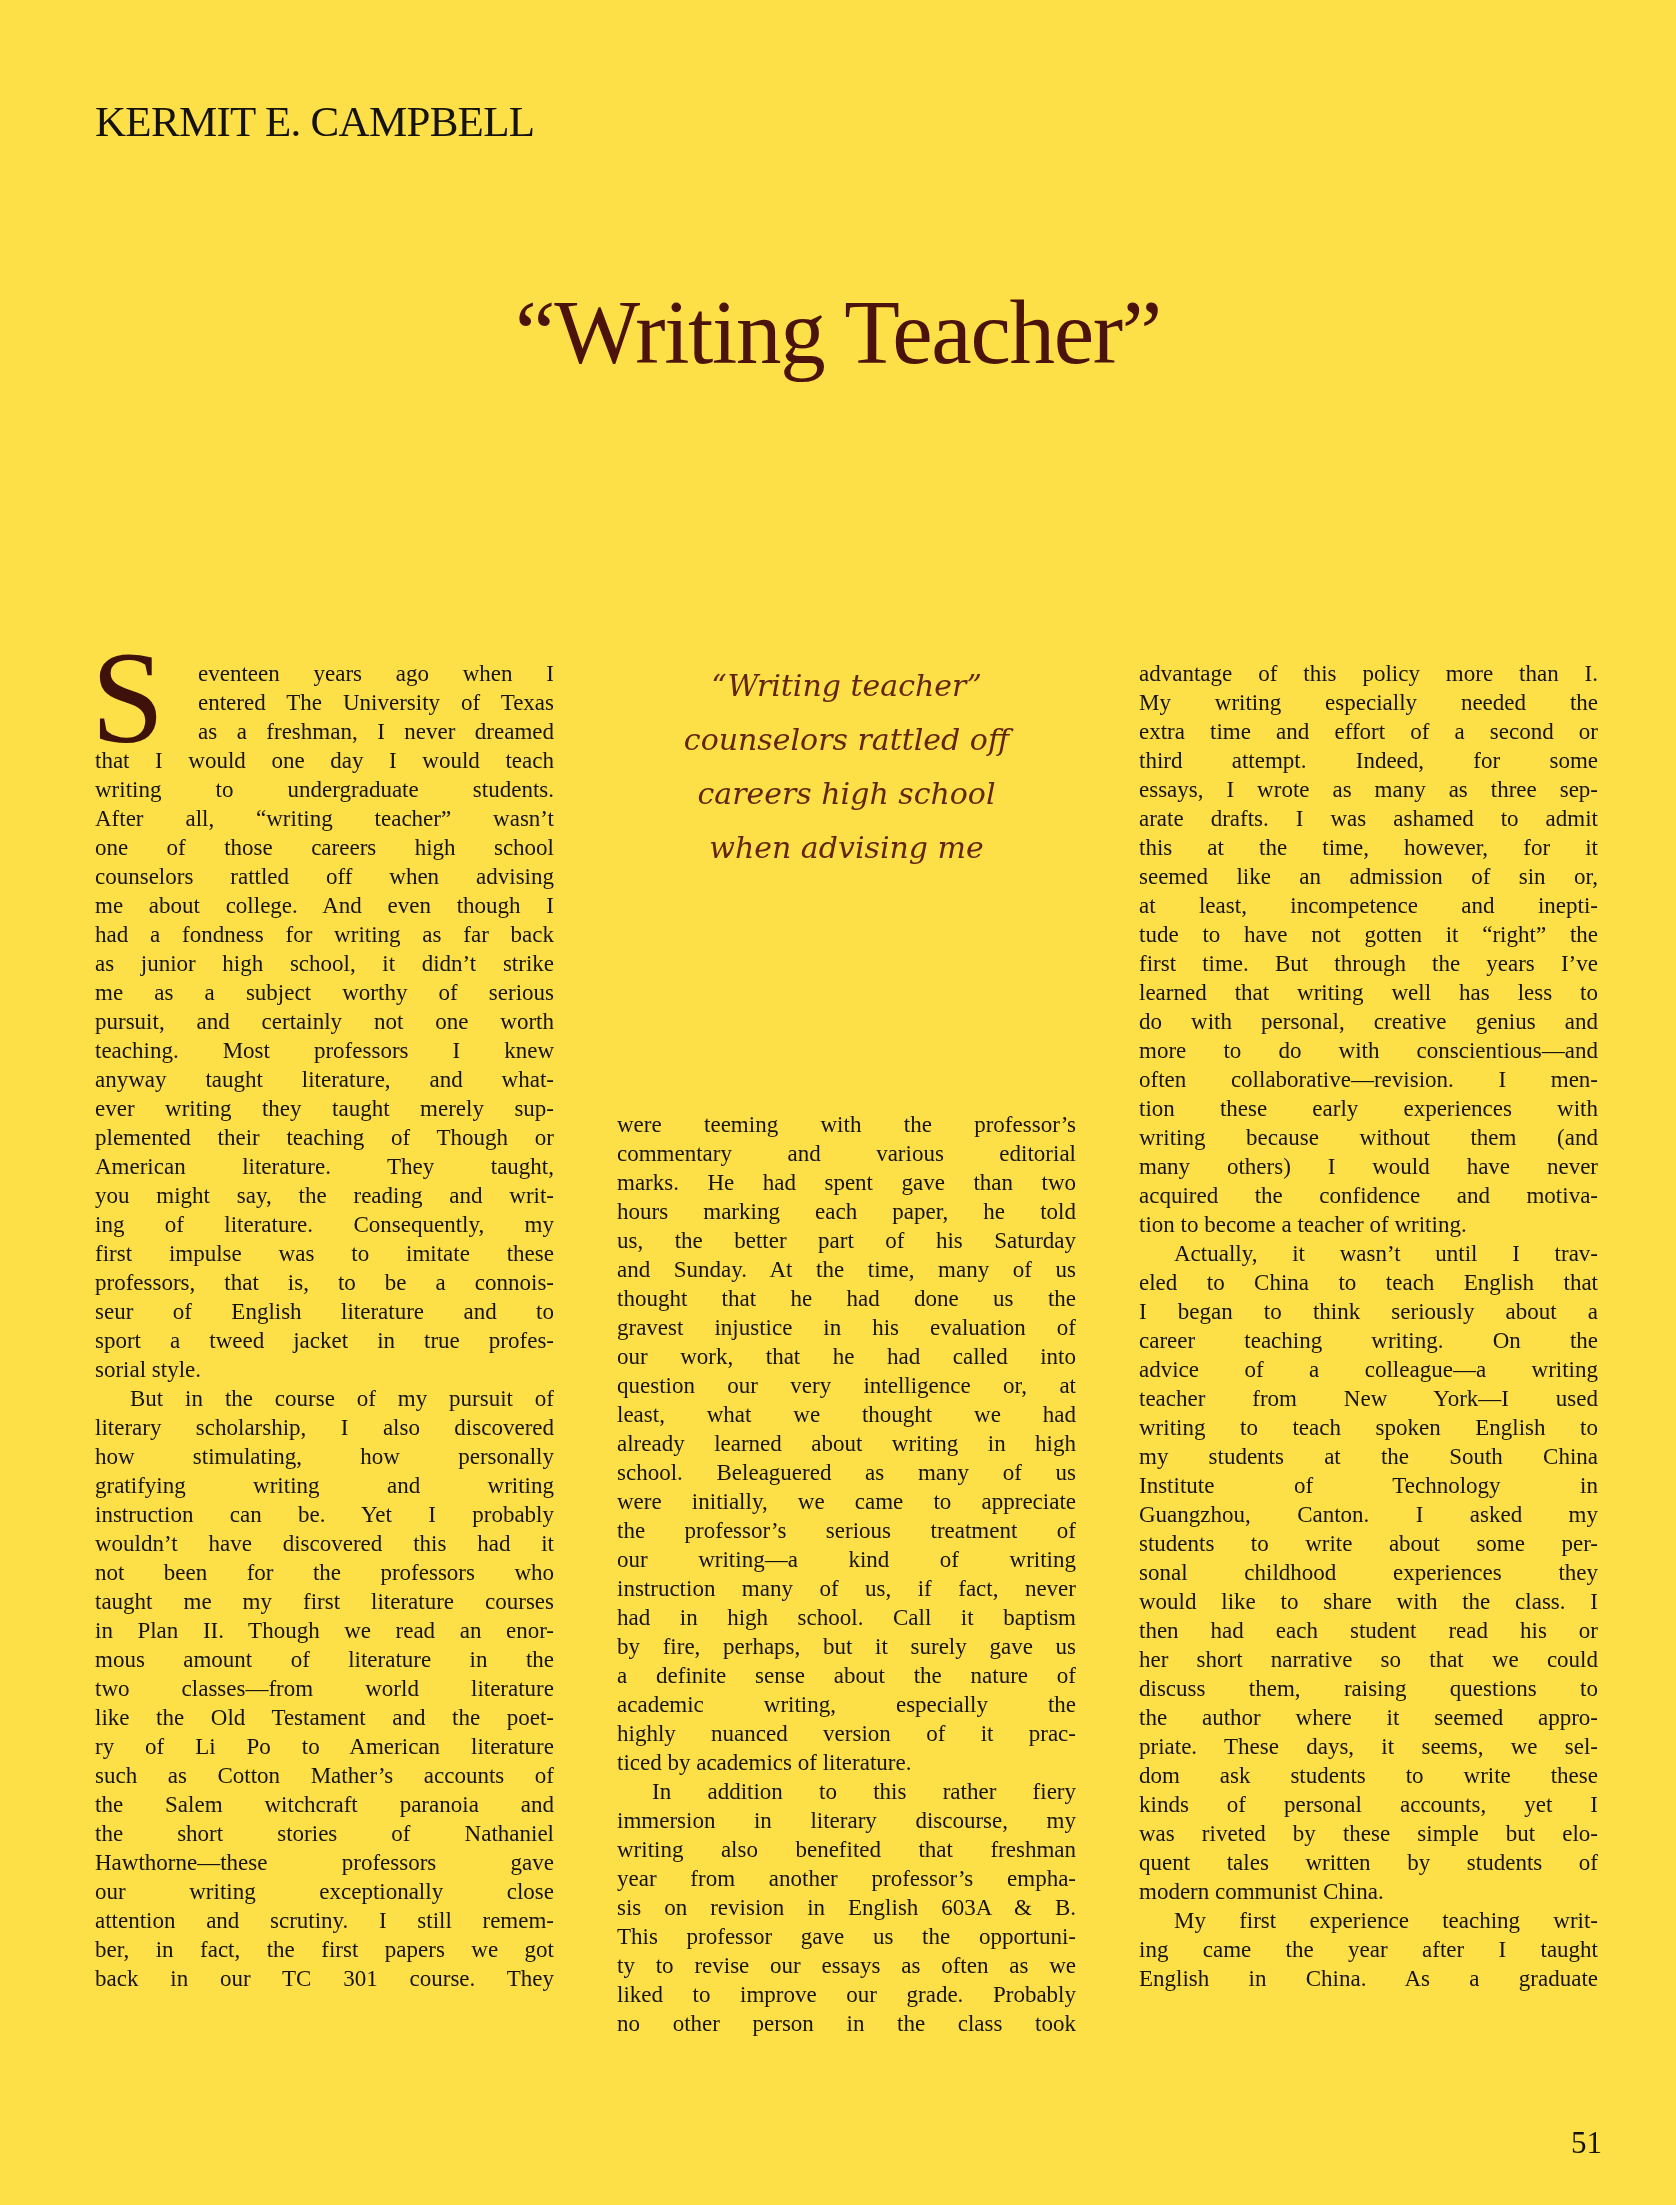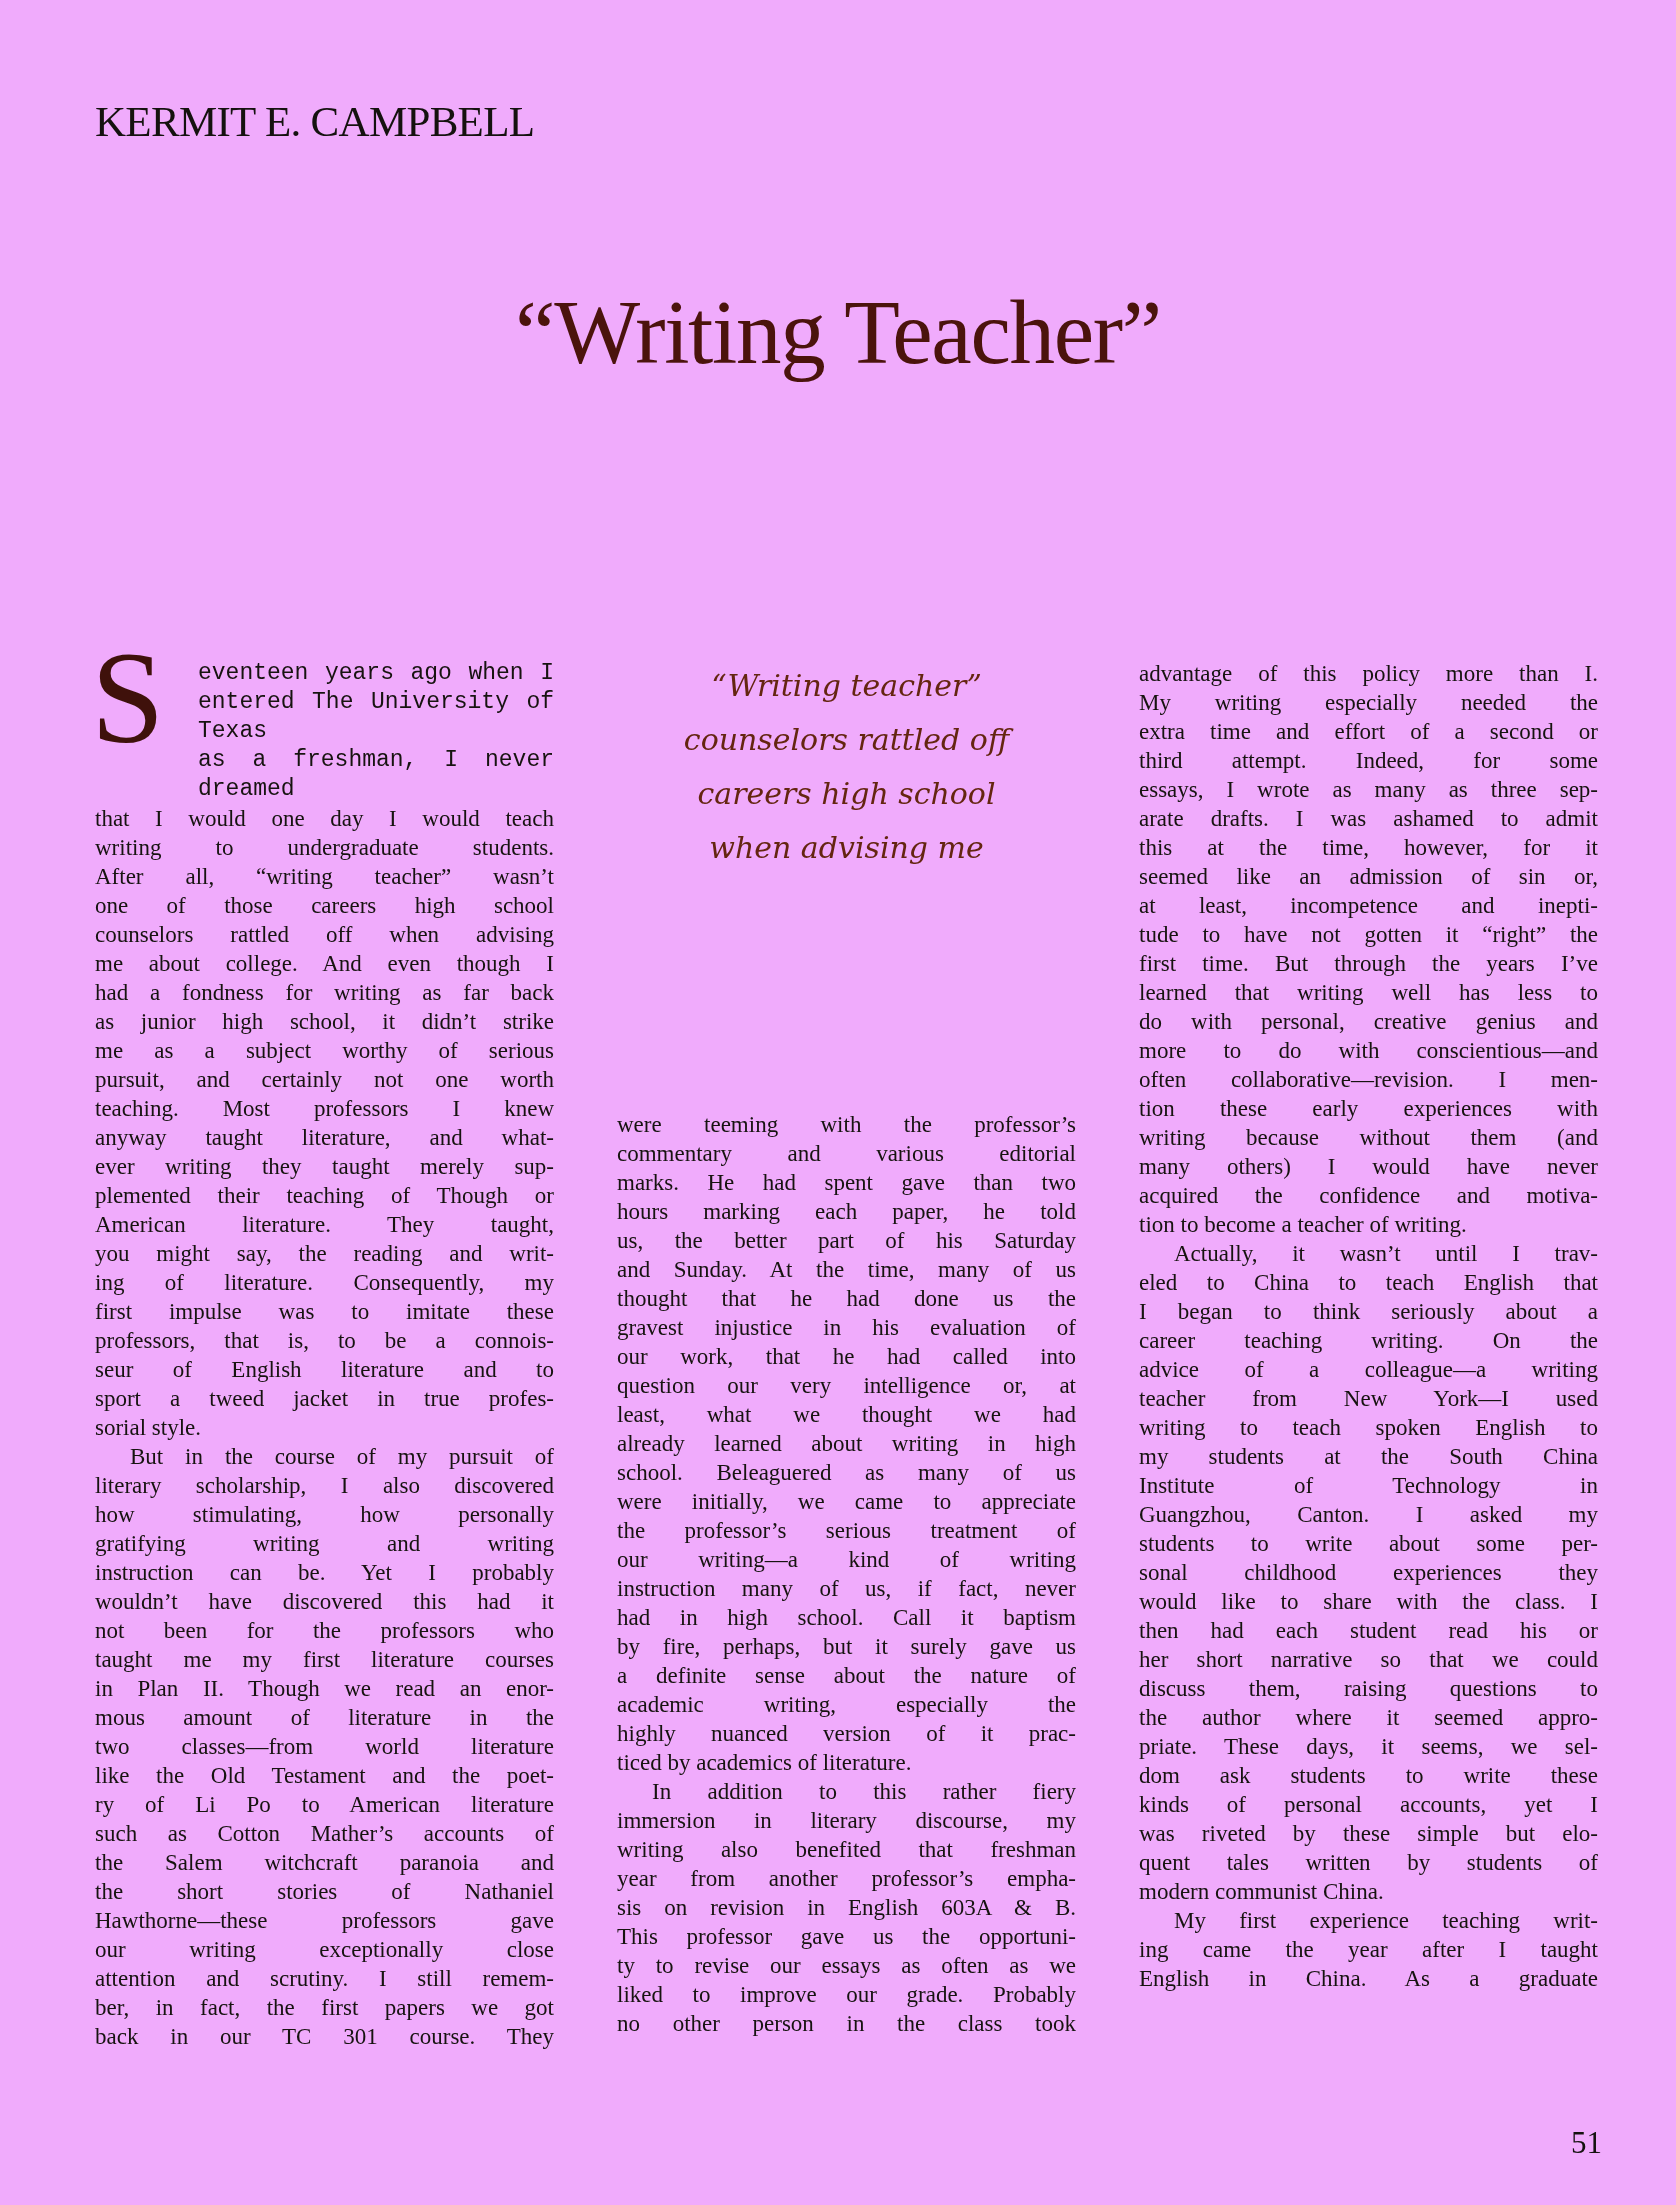--- a/index.html
+++ b/index.html
@@ -1,20 +1,20 @@
 <!DOCTYPE html>
 <html style="font-size:10.7px"><head>
 <meta charset="utf-8">
 <style>
   html,body { margin:0; padding:0; }
   .page {
     position:relative;
     width:1676px;
     height:2205px;
-    background:#f0abfc;
+    background:#fde047;
     font-family:"Liberation Serif", serif;
     overflow:hidden;
   }
   .author {
     position:absolute;
     left:95px;
     top:97px;
     font-size:43px;
     letter-spacing:-0.7px;
     color:#15120f;
@@ -46,21 +46,21 @@
     line-height:29px;
     color:#171310;
   }
   .line {
     text-align:justify;
     text-align-last:justify;
     text-justify:inter-word;
   }
   .line.end   { text-align-last:left; }
   .line.indent{ padding-left:35px; }
-  .line.dc    { padding-left:103px;font-family:Liberation Mono, monospace; }
+  .line.dc    { padding-left:103px; }
   .dropcap {
     position:absolute;
     left:-4px;
     top:-27px;
     font-size:132px;
     line-height:1;
     color:#3f110b;
   }
   .pq {
     height:451px;

